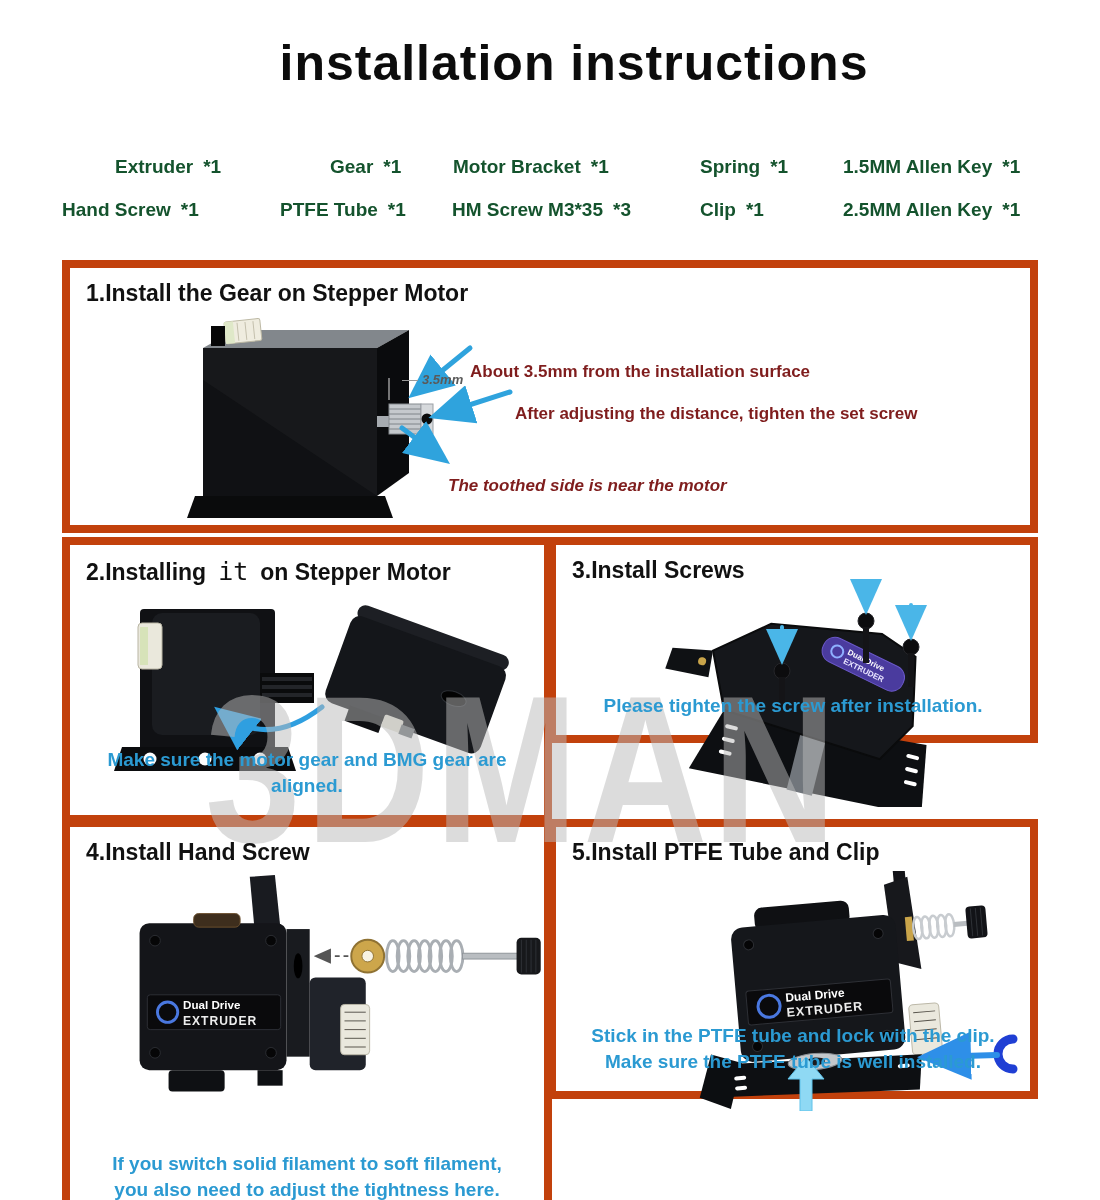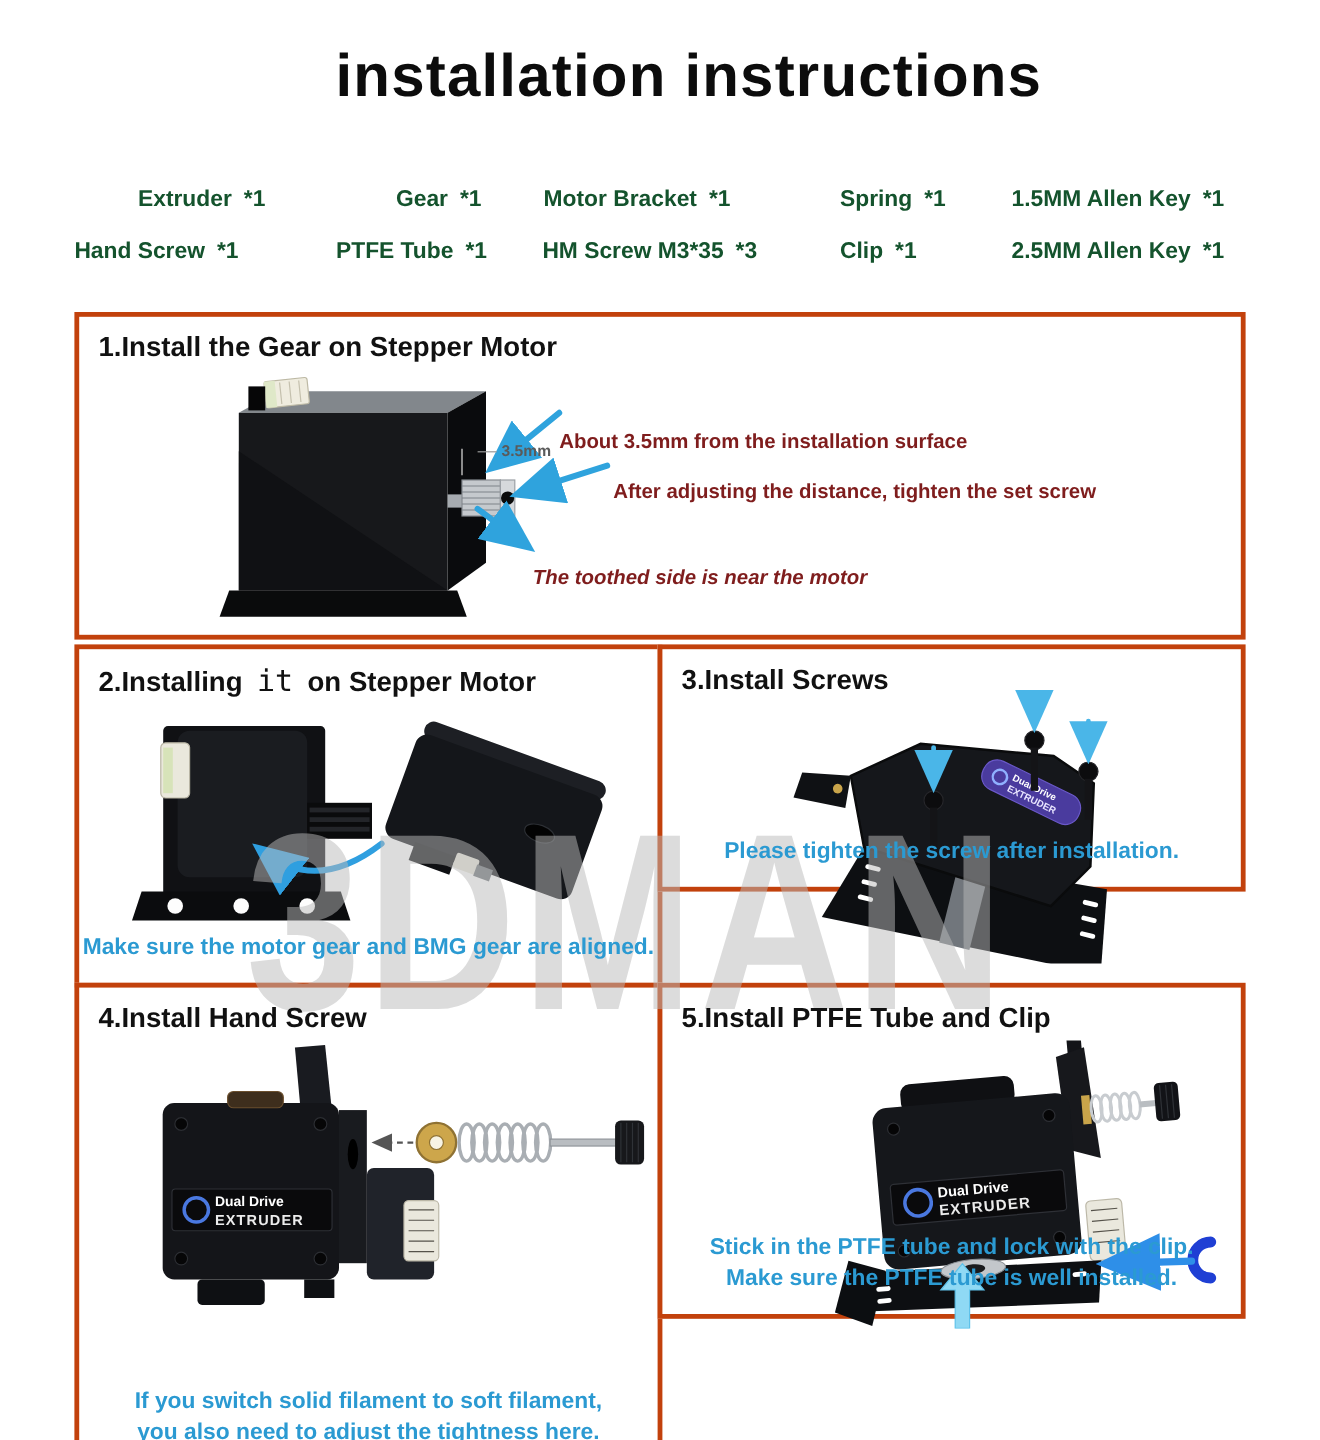--- a/index.html
+++ b/index.html
@@ -11,40 +11,40 @@
          font-size:50px;font-weight:900;letter-spacing:1px;color:#0c0c0c;padding-left:24px;}
 
   
   .parts{position:absolute;top:150px;left:0;width:1100px;height:100px;}
   .part{position:absolute;font-size:19px;font-weight:bold;white-space:nowrap;color:#14532d;}
   .part .qty{margin-left:10px;}
   .p0{left:115px;top:6px}.p1{left:330px;top:6px}.p2{left:453px;top:6px}.p3{left:700px;top:6px}.p4{left:843px;top:6px}
   .p5{left:62px;top:49px}.p6{left:280px;top:49px}.p7{left:452px;top:49px}.p8{left:700px;top:49px}.p9{left:843px;top:49px}
 
   
-  .box{position:absolute;border:4px solid #c2410c;box-sizing:border-box;background:#fff;}
+  .box{position:absolute;border:8px solid #c2410c;box-sizing:border-box;background:#fff;}
   #box1{left:62px;top:260px;width:976px;height:273px;}
   #box2{left:62px;top:537px;width:490px;height:286px;}
   #box3{left:548px;top:537px;width:490px;height:206px;}
   #box4{left:62px;top:819px;width:490px;height:408px;}
   #box5{left:548px;top:819px;width:490px;height:280px;}
 
   .heading{position:absolute;left:16px;top:12px;font-size:23px;font-weight:900;color:#111;white-space:nowrap;z-index:12;}
   .heading .it{font-family:"DejaVu Sans Mono",monospace;font-weight:500;font-size:25px;margin:0 12px;}
 
   .caption{position:absolute;left:0;bottom:16px;width:100%;text-align:center;
            font-size:19px;font-weight:bold;color:#2b9ad2;z-index:12;line-height:26px;}
 
   
   .ann{position:absolute;font-size:17px;font-weight:bold;color:#7f1d1d;white-space:nowrap;z-index:12;margin-top:24px;}
   #ann-distance{left:400px;top:70px;}
   #ann-tighten{left:445px;top:112px;}
   #ann-tighten2{left:448px;top:139px;}
   #ann-toothed{left:378px;top:184px;font-style:italic;}
-  #dim-label{position:absolute;left:332px;top:104px;font-size:13px;font-weight:bold;color:#5a5a5a;z-index:12;}
+  #dim-label{position:absolute;left:332px;top:104px;font-size:13px;font-weight:bold;color:#5a5a5a;z-index:12;font-style:italic;}
   #dim-label::before{content:"";display:inline-block;width:16px;height:0;border-top:1.5px solid #9a9a9a;
                      vertical-align:middle;margin-right:4px;}
 
   .illus{position:absolute;z-index:2;}
   #motor-svg{left:105px;top:50px;}
   #arrows1{position:absolute;left:0;top:0;z-index:11;pointer-events:none;}
   #svg2{left:40px;top:52px;}
   #svg3{left:78px;top:34px;}
   #svg4{left:42px;top:46px;}
   #svg5{left:105px;top:44px;}

